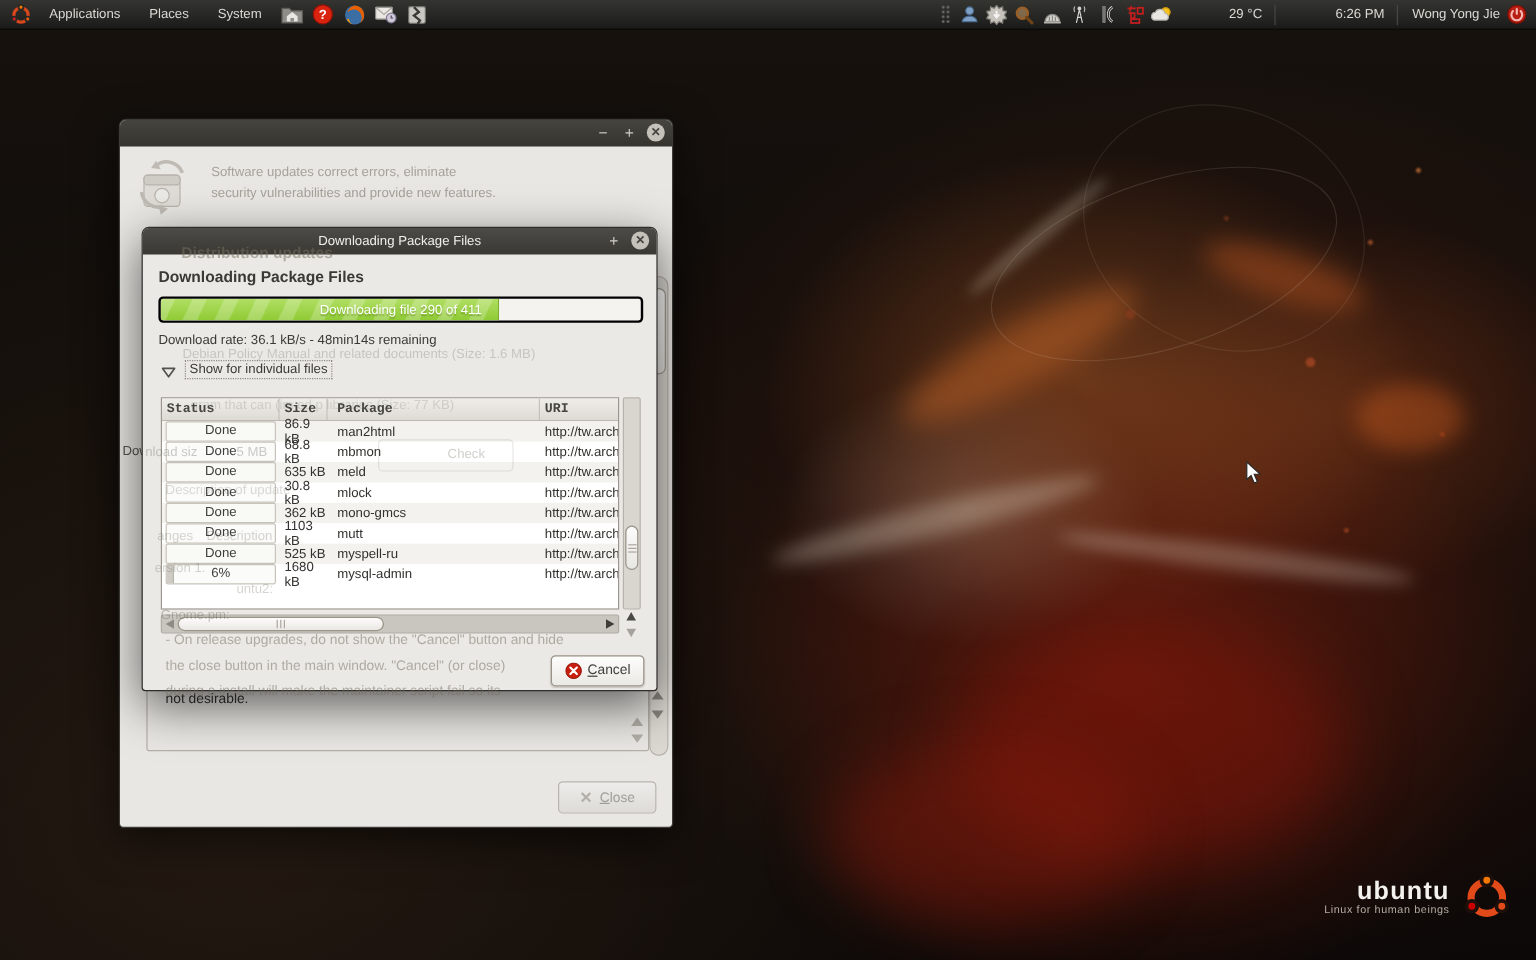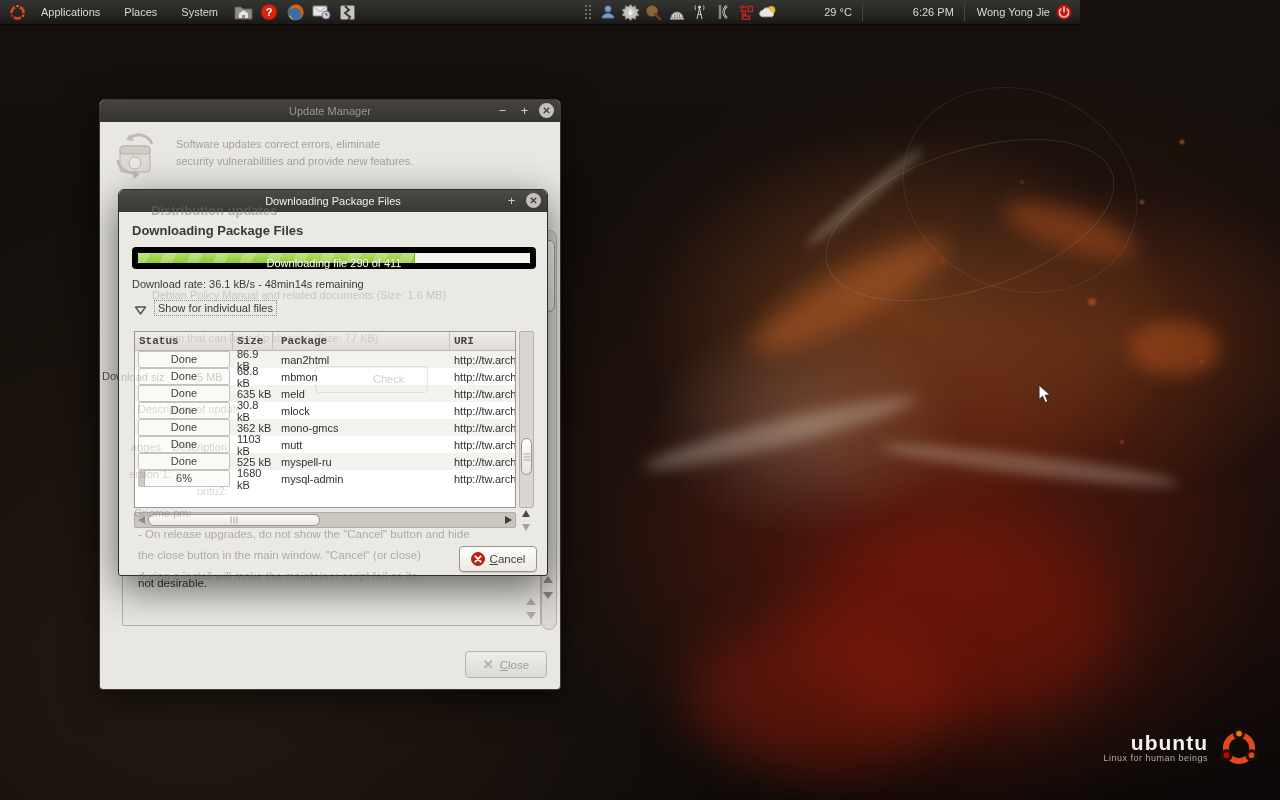--- a/index.html
+++ b/index.html
@@ -35,21 +35,21 @@
 
   .brand { position:absolute; right:20px; top:727px; display:flex; align-items:center; gap:10px; z-index:1; }
   .brand-text { text-align:right; }
   .brand-name { color:#f4f2ee; font-size:21px; font-weight:bold; letter-spacing:1px; line-height:20px; }
   .brand-tag  { color:#b4aca2; font-size:9px; letter-spacing:.5px; }
 
   
   #cursor { position:absolute; left:1038px; top:384px; z-index:50; }
 
   
-  #panel { position:absolute; left:0; top:0; width:1080px; height:25px; z-index:40;
+  #panel { position:absolute; left:0; top:0; width:1280px; height:25px; z-index:40;
     background:linear-gradient(#343431,#20201e 80%,#181816); border-bottom:1px solid #0a0a09;
     display:flex; align-items:center; color:#dbd9d4; font-size:11px; }
   .pmenu { padding:0 12px; height:25px; display:flex; align-items:center; cursor:default; }
   .plogo { margin-left:8px; margin-right:2px; display:flex; align-items:center; }
   .picon { width:22px; height:22px; margin:0 2px; display:flex; align-items:center; justify-content:center; }
   .panel-spring { flex:1; }
   .phandle { width:8px; height:16px; margin-right:4px;
     background-image:radial-gradient(circle, #6c6c69 1px, transparent 1.2px); background-size:4px 4px; }
   .tray-icon { width:19px; height:19px; margin:0 2px; display:flex; align-items:center; justify-content:center; }
   .psep { width:1px; height:17px; background:#474744; margin:0 6px; }
@@ -95,21 +95,21 @@
   #um-close .lbl::first-letter { text-decoration:underline; }
   .xglyph { color:#b2afa9; font-size:13px; font-weight:bold; line-height:13px; }
 
   
   #dlg { position:absolute; left:118px; top:189px; width:430px; height:387px; z-index:20;
     background:#ebe9e5; border:1px solid #2f2e2b; border-radius:6px 6px 3px 3px;
     box-shadow:0 12px 40px rgba(0,0,0,.6); }
   #dlg .title { color:#efeeec; }
   #dlg-heading { position:absolute; left:13px; top:33px; font-size:13px; font-weight:bold; color:#3a3935; }
   #dlg-progress { position:absolute; left:13px; top:57px; width:404px; height:22px;
-    background:#f4f3f0; border:6px solid #000000; border-radius:4px; }
+    background:#f4f3f0; border:2px solid #000000; border-radius:4px; }
   #dlg-fill { position:absolute; left:0; top:0; bottom:0; width:70.6%;
     background:repeating-linear-gradient(115deg, rgba(255,255,255,.22) 0 11px, rgba(255,255,255,0) 11px 24px),
                linear-gradient(#b0de62, #8fcb35);
     border-radius:3px 0 0 3px; border-right:1px solid #7cae2c; }
   #dlg-ptext { position:absolute; inset:0; text-align:center; line-height:21px; font-size:11px; color:#fff;
     text-shadow:0 1px 1px rgba(80,110,20,.45); }
   #dlg-rate { position:absolute; left:13px; top:88px; font-size:11px; color:#3b3a36; }
   #dlg-expander { position:absolute; left:15px; top:110px; display:flex; align-items:flex-end; gap:7px; }
   #dlg-expander .lbl { font-size:11px; color:#3b3a36; border:1px dotted #8e8b84; padding:1px 3px; }
 
@@ -198,21 +198,20 @@
   <svg width="42" height="42" viewBox="0 0 32 32">
     <circle cx="16" cy="16" r="10" fill="none" stroke="#e34a1a" stroke-width="4.5"></circle>
     <circle cx="16" cy="5" r="3.4" fill="#f57900" stroke="#1d0f0a" stroke-width="2.4"></circle>
     <circle cx="6.5" cy="21.5" r="3.4" fill="#cc0000" stroke="#1d0f0a" stroke-width="2.4"></circle>
     <circle cx="25.5" cy="21.5" r="3.4" fill="#e34a1a" stroke="#1d0f0a" stroke-width="2.4"></circle>
   </svg>
 </div>
 
 <div id="um">
   <div class="titlebar">
-    <div class="title">Update Manager</div>
     <div class="winbtns">
       <div class="wbtn">−</div>
       <div class="wbtn">+</div>
       <div class="wbtn close">✕</div>
     </div>
   </div>
 
   <div id="um-head">
     <svg width="50" height="52" viewBox="0 0 50 52" opacity="0.75">
       <rect x="8" y="16" width="30" height="26" rx="3" fill="#dcd9d3" stroke="#a7a39b"></rect>

